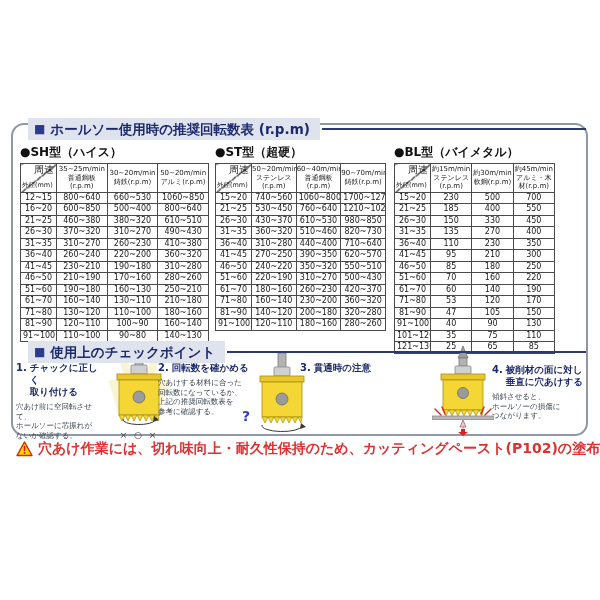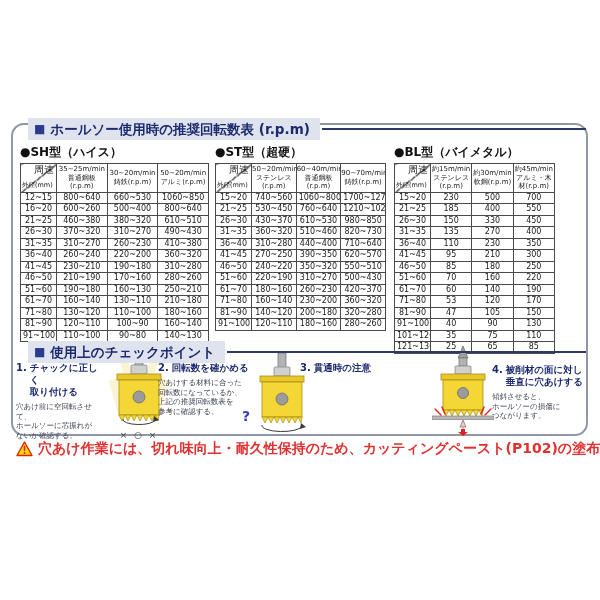--- a/index.html
+++ b/index.html
@@ -85,21 +85,21 @@
       </thead>
       <tbody>
           <tr>
             <td>12~15</td>
             <td>800~640</td>
             <td>660~530</td>
             <td>1060~850</td>
           </tr>
           <tr>
             <td>16~20</td>
-            <td>600~260</td>
+            <td>600~850</td>
             <td>500~400</td>
             <td>800~640</td>
           </tr>
           <tr>
             <td>21~25</td>
             <td>460~380</td>
             <td>380~320</td>
             <td>610~510</td>
           </tr>
           <tr>

